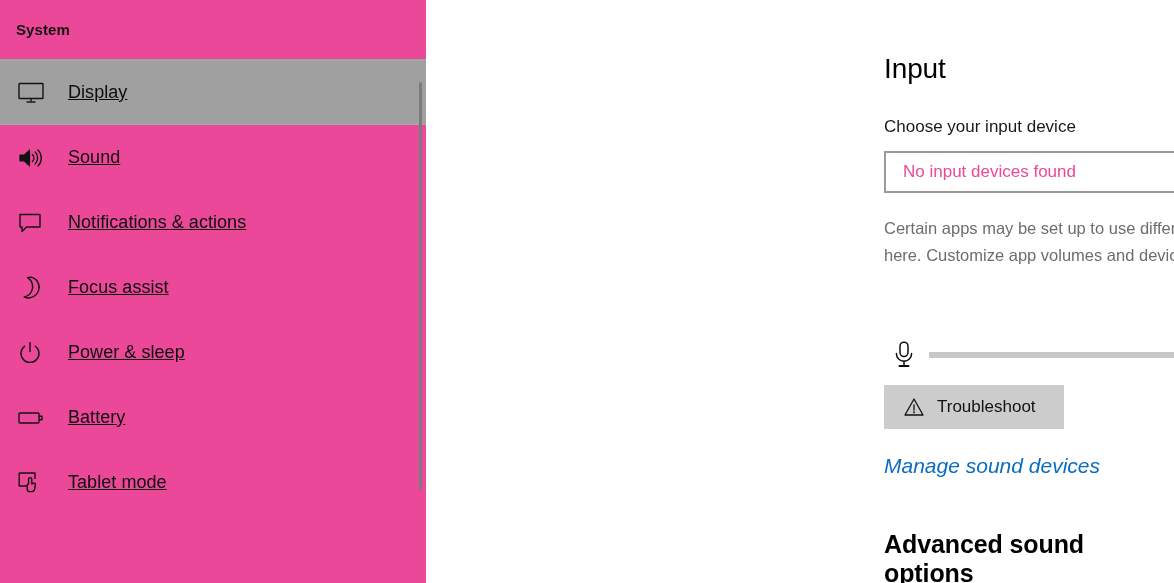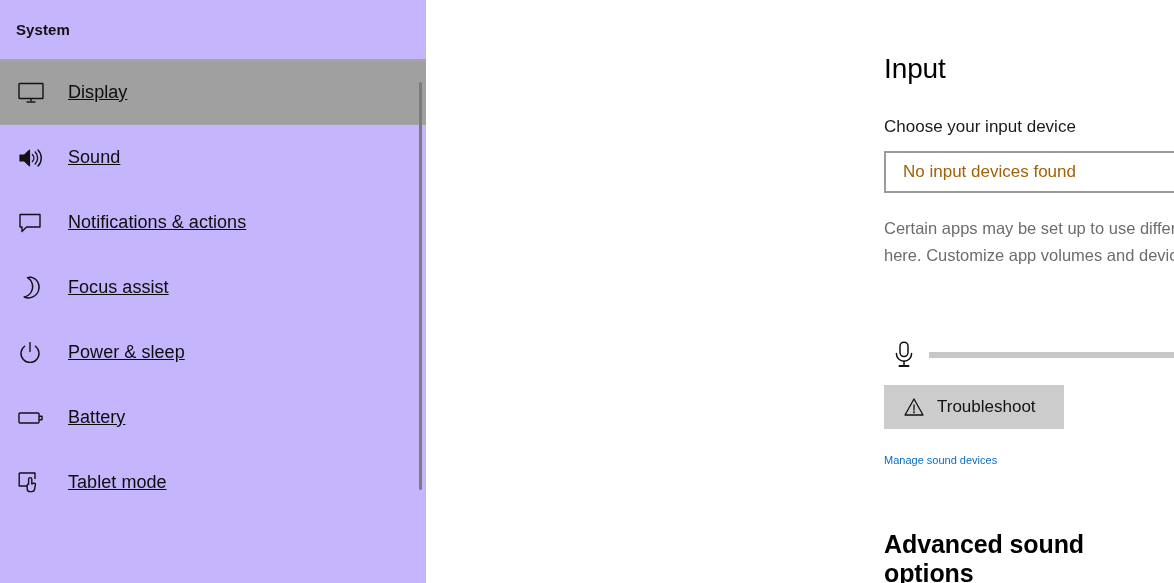--- a/index.html
+++ b/index.html
@@ -19,21 +19,21 @@
     width: 1174px;
     height: 583px;
     display: flex;
   }
 
   
   .sidebar {
     position: relative;
     width: 426px;
     height: 583px;
-    background: #c4b5fd;
+    background: #ec4899;
     flex: 0 0 426px;
     overflow: hidden;
   }
   .sidebar-header {
     height: 60px;
     display: flex;
     align-items: center;
     padding-left: 16px;
     box-sizing: border-box;
     border-bottom: 1px solid #a2a2a2;
@@ -124,21 +124,21 @@
     box-sizing: border-box;
     border: 2px solid #9a9a9a;
     background: #ffffff;
     display: flex;
     align-items: center;
     justify-content: space-between;
     padding: 0 14px 0 17px;
   }
   .dropdown-value {
     font-size: 17px;
-    color: #a16207;
+    color: #ec4899;
     text-align: center;
   }
   .desc {
     position: absolute;
     left: 458px;
     top: 215px;
     width: 598px;
     font-size: 16.5px;
     line-height: 27px;
     color: #6d6d6d;
@@ -190,24 +190,25 @@
     margin-right: 13px;
   }
   .troubleshoot-label {
     font-size: 17px;
     color: #131313;
   }
   .link {
     position: absolute;
     left: 458px;
     top: 454px;
-    font-size: 11px;
+    font-size: 21px;
     color: #0a6cc2;
     text-decoration: none;
     cursor: pointer;
+    font-style: italic;
   }
   .section-head {
     position: absolute;
     left: 458px;
     top: 530px;
     font-size: 25px;
     color: #000000;
     font-weight: bold;
     letter-spacing: -0.1px;
   }

